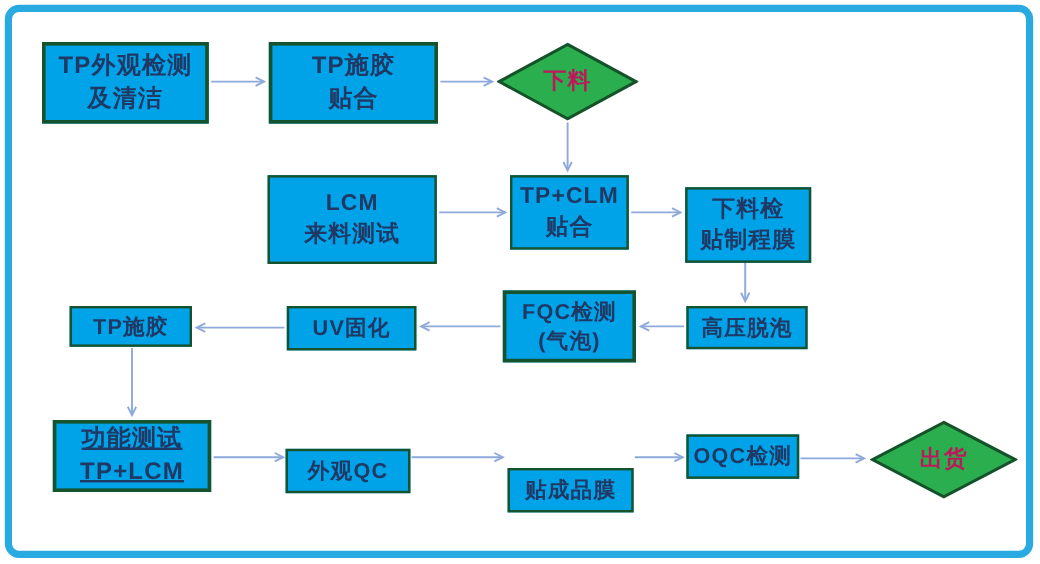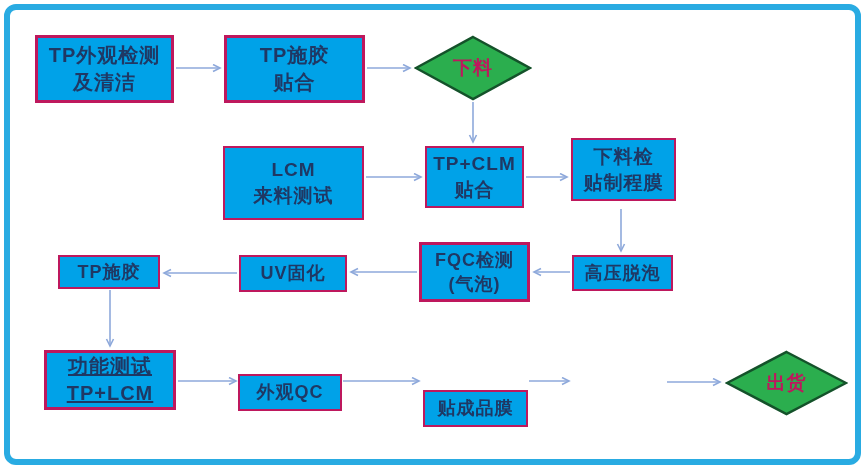--- a/index.html
+++ b/index.html
@@ -36,21 +36,21 @@
     justify-content: center;
     text-align: center;
     color: #1f3864;
     font-weight: 600;
     letter-spacing: 1px;
     line-height: 1.35;
   }
 
   .box {
     background: #00a2e8;
-    border: 2px solid #be185d;
+    border: 2px solid #14532d;
   }
 
   .box.thick { border-width: 3px; }
 
   .diamond { background: transparent; border: none; }
   .diamond svg.shape {
     position: absolute;
     left: 0; top: 0;
     width: 100%; height: 100%;
   }
@@ -116,21 +116,21 @@
   <div class="node box fs19" style="left:223px; top:146px; width:141px; height:74px;">
     <span>LCM</span>
     <span>来料测试</span>
   </div>
 
   <div class="node box fs19" style="left:425px; top:146px; width:99px; height:62px;">
     <span>TP+CLM</span>
     <span>贴合</span>
   </div>
 
-  <div class="node box fs19" style="left:571px; top:138px; width:105px; height:63px;">
+  <div class="node box fs19" style="left:571px; top:156px; width:105px; height:63px;">
     <span>下料检</span>
     <span>贴制程膜</span>
   </div>
 
   <div class="node box fs18" style="left:572px; top:255px; width:101px; height:36px;">
     <span>高压脱泡</span>
   </div>
 
   <div class="node box thick fs18" style="left:419px; top:242px; width:111px; height:60px;">
     <span>FQC检测</span>
@@ -151,20 +151,23 @@
   </div>
 
   <div class="node box fs18" style="left:238px; top:374px; width:104px; height:37px;">
     <span>外观QC</span>
   </div>
 
   <div class="node box fs18" style="left:423px; top:362px; width:105px; height:37px;margin-top:28px;">
     <span>贴成品膜</span>
   </div>
 
+  <div class="node box fs18" style="left:572px; top:362px; width:94px; height:37px;">
+    <span>OQC检测</span>
+  </div>
 
   <div class="node diamond fs19" style="left:725px; top:350px; width:123px; height:66px;">
     <svg class="shape" viewBox="0 0 123 66" preserveAspectRatio="none" xmlns="http://www.w3.org/2000/svg">
       <polygon points="61.5,2 121,33 61.5,64 2,33" fill="#2bae4e" stroke="#14522a" stroke-width="2.5"></polygon>
     </svg>
     <span class="dlabel">出货</span>
   </div>
 
 </div>
 

